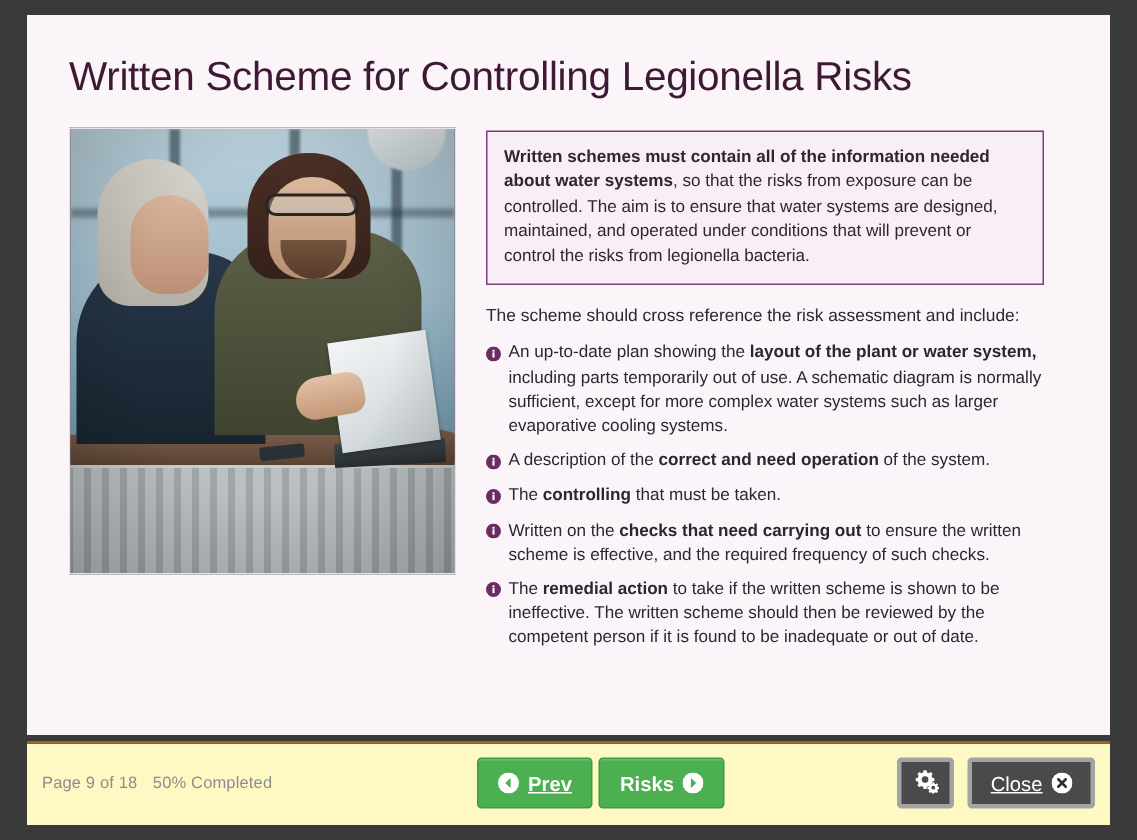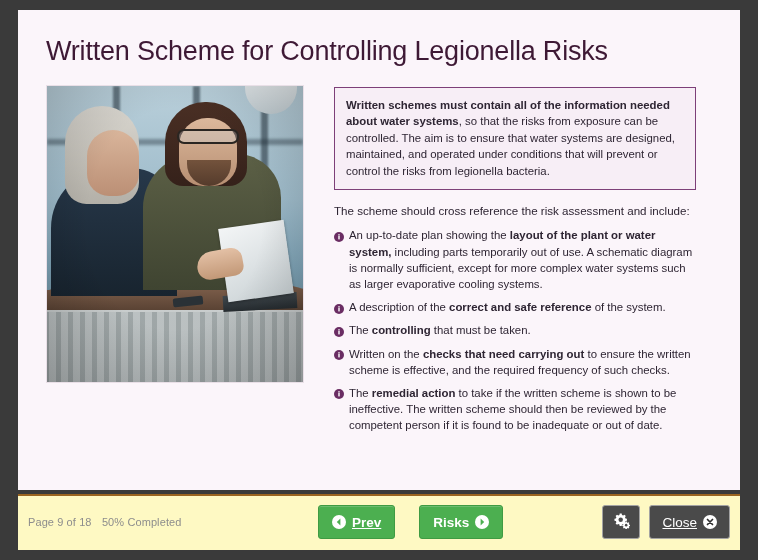--- a/index.html
+++ b/index.html
@@ -39,21 +39,21 @@
   .intro {
     color: #2e2533;
     font-size: 12.4px;
     line-height: 1.45;
     max-width: 655px;
     margin-bottom: 14px;
   }
   .intro b { font-weight: bold; }
 
   
-  .body-row { display: flex; gap: 30px; align-items: flex-start; }
+  .body-row { display: flex; gap: 20px; align-items: flex-start; }
 
   .photo-col { flex: 0 0 258px; }
 
   .photo {
     width: 258px; height: 298px;
     border: 1px solid #e9dfe7;
     position: relative;
     overflow: hidden;
     background: #1d2a33;
   }
@@ -223,42 +223,42 @@
     border-top: 2px solid #9a6420;
   }
   .footer-status {
     position: absolute; left: 10px; top: 20px;
     color: #8d8d8d; font-size: 11px; letter-spacing: .1px;
   }
   .footer-status .sep { padding: 0 2px; }
 
   .nav-group {
     position: absolute; left: 300px; top: 9px;
-    display: flex; gap: 24px;
+    display: flex; gap: 4px;
   }
   .btn-nav {
     display: inline-flex; align-items: center; gap: 6px;
     height: 34px; padding: 0 13px;
     background: #4caf50; border: 1px solid #3f9b43;
     border-radius: 3px;
     color: #ffffff; font-size: 13.5px; font-weight: bold;
     cursor: pointer;
     box-shadow: inset 0 1px 0 rgba(255,255,255,.18);
   }
   .btn-nav .lbl-u { text-decoration: underline; }
   .circ-ico { width: 14px; height: 14px; display: block; }
 
   .right-group {
     position: absolute; right: 10px; top: 9px;
     display: flex; gap: 9px; align-items: center;
   }
   .btn-dark {
     display: inline-flex; align-items: center; justify-content: center; gap: 6px;
     height: 34px;
-    background: #4a4a4a; border: 1px solid #a3a3a3;
+    background: #4a4a4a; border: 3px solid #a3a3a3;
     border-radius: 3px;
     color: #ffffff; font-size: 13.5px;
     cursor: pointer;
   }
   .btn-gear { width: 38px; }
   .btn-close { padding: 0 12px; }
   .btn-close .lbl-u { text-decoration: underline; }
 </style>
 </head>
 <body>
@@ -321,21 +321,21 @@
             </li>
 
             <li>
               <span class="bullet-icon">
                 <svg viewBox="0 0 10 10" width="10" height="10" aria-hidden="true">
                   <circle cx="5" cy="5" r="5" fill="#6a2d63"></circle>
                   <rect x="4.3" y="3.9" width="1.4" height="3.5" fill="#ffffff"></rect>
                   <rect x="4.3" y="2.2" width="1.4" height="1.3" fill="#ffffff"></rect>
                 </svg>
               </span>
-              <span>A description of the </span><b>correct and safe reference</b><span> of the system.</span>
+              <span>A description of the </span><b>correct and need operation</b><span> of the system.</span>
             </li>
 
             <li>
               <span class="bullet-icon">
                 <svg viewBox="0 0 10 10" width="10" height="10" aria-hidden="true">
                   <circle cx="5" cy="5" r="5" fill="#6a2d63"></circle>
                   <rect x="4.3" y="3.9" width="1.4" height="3.5" fill="#ffffff"></rect>
                   <rect x="4.3" y="2.2" width="1.4" height="1.3" fill="#ffffff"></rect>
                 </svg>
               </span>

